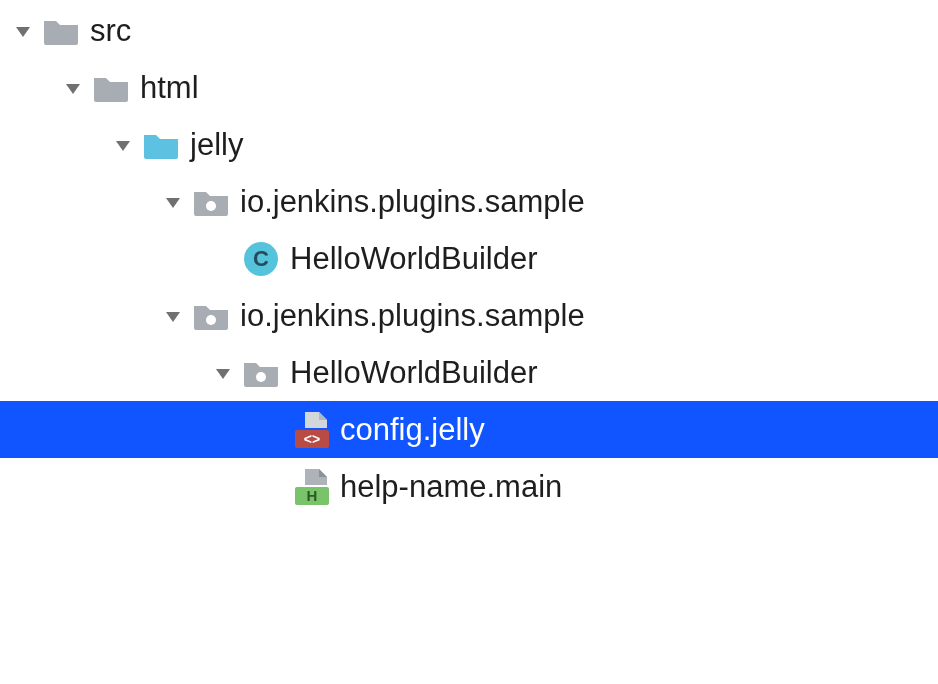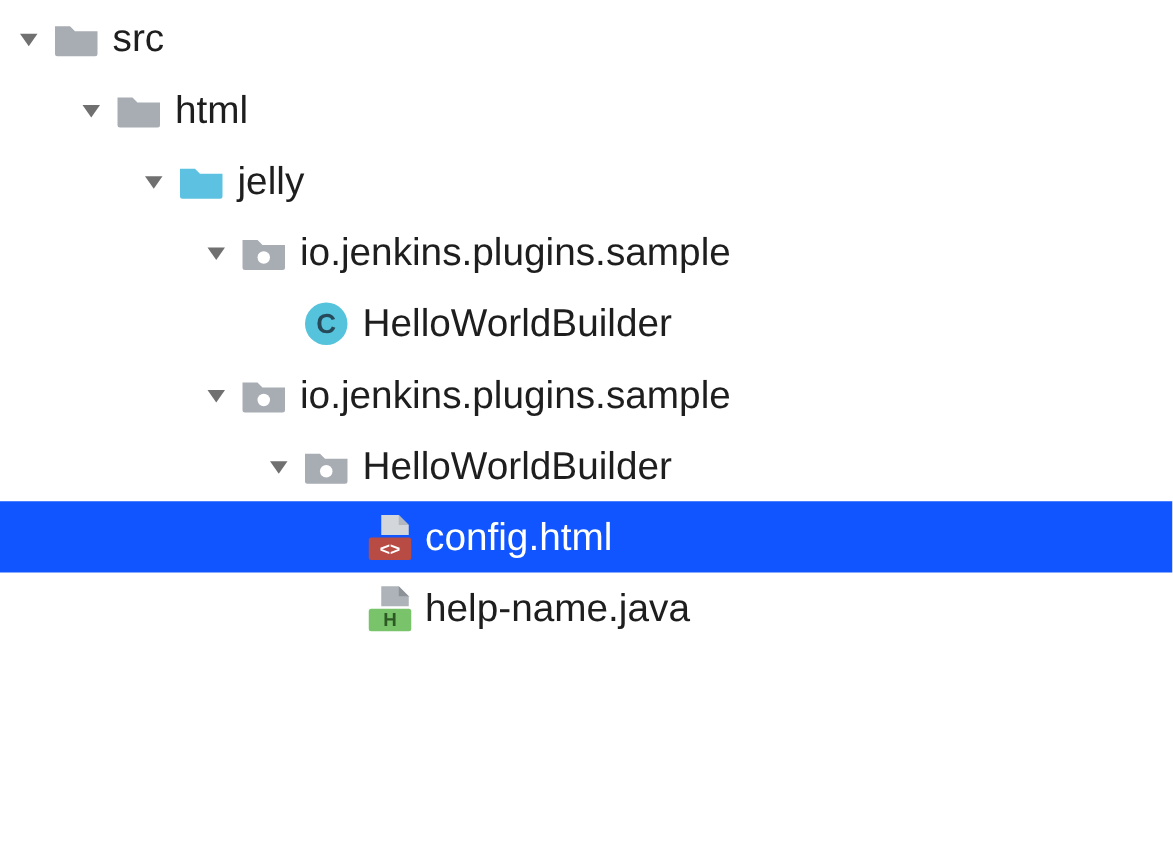--- a/index.html
+++ b/index.html
@@ -192,28 +192,28 @@
       <span class="indent" style="width: 256px;"></span>
       <span class="arrow"></span>
       <span class="icon-slot">
         <svg width="40" height="40" viewBox="0 0 40 40">
           <path class="page-shape" d="M14 2 h14 l8 8 v8 h-22 z"></path>
           <path class="fold-shape" d="M28 2 l8 8 h-8 z"></path>
           <rect class="jelly-badge-rect" x="4" y="20" width="34" height="18" rx="2"></rect>
           <text class="jelly-badge-text" x="21" y="34" text-anchor="middle" font-size="14">&lt;&gt;</text>
         </svg>
       </span>
-      <span class="label">config.html</span>
+      <span class="label">config.jelly</span>
     </div>
     <div class="row">
       <span class="indent" style="width: 256px;"></span>
       <span class="arrow"></span>
       <span class="icon-slot">
         <svg width="40" height="40" viewBox="0 0 40 40">
           <path class="page-shape" d="M14 2 h14 l8 8 v8 h-22 z"></path>
           <path class="fold-shape" d="M28 2 l8 8 h-8 z"></path>
           <rect class="html-badge-rect" x="4" y="20" width="34" height="18" rx="2"></rect>
           <text class="html-badge-text" x="21" y="34" text-anchor="middle" font-size="15">H</text>
         </svg>
       </span>
-      <span class="label">help-name.java</span>
+      <span class="label">help-name.main</span>
     </div>
   </div>
 
 </body></html>

